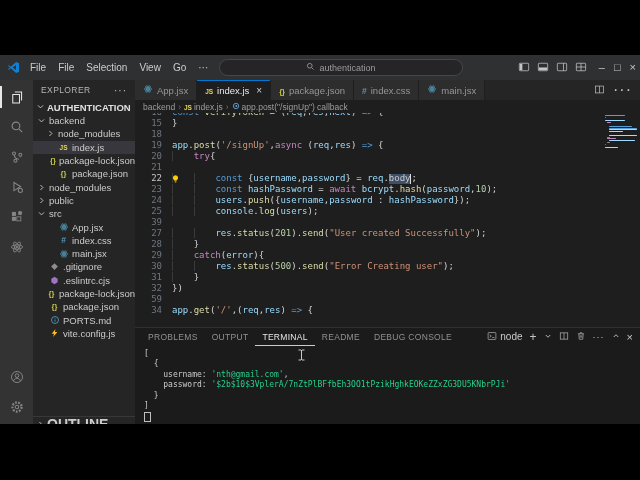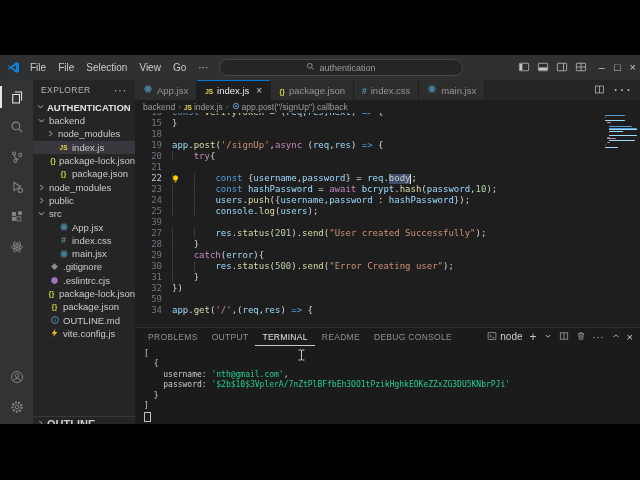--- a/index.html
+++ b/index.html
@@ -39,21 +39,21 @@
   .sb-header .more{margin-left:auto;color:#c5c5c5;font-size:10px;letter-spacing:1px;}
   .sb-root{height:14px;display:flex;align-items:center;gap:2px;font-size:9.5px;font-weight:bold;
            padding-left:3px;color:#e0e0e0;}
   .tree{font-size:9.5px;}
   .tree-row{height:13.3px;display:flex;align-items:center;gap:3px;white-space:nowrap;cursor:default;}
   .tree-row.selected{background:#37373d;}
   .tree-row .chev{display:flex;width:10px;justify-content:center;color:#cccccc;}
   .tree-row .ficon{display:flex;width:11px;justify-content:center;align-items:center;}
   .sb-bottom{position:absolute;left:0;right:0;bottom:-6px;}
   .sb-section{height:13px;border-top:1px solid #383839;display:flex;align-items:center;gap:2px;
-              font-size:11px;font-weight:bold;color:#cccccc;padding-left:3px;}
+              font-size:14px;font-weight:bold;color:#cccccc;padding-left:3px;}
 
   
   .editor-col{flex:1;display:flex;flex-direction:column;min-width:0;}
   .tabbar{flex:0 0 20px;background:#252526;display:flex;position:relative;}
   .tab{display:flex;align-items:center;gap:4px;padding:0 8px;font-size:9.5px;color:#969696;
        background:#2d2d2d;border-right:1px solid #1f1f1f;position:relative;cursor:default;}
   .tab.active{background:#1e1e1e;color:#e8e8e8;}
   .tab.active::before{content:"";position:absolute;top:0;left:0;right:0;height:1px;background:#0078d4;}
   .tab .close{margin-left:3px;font-size:10px;color:#cccccc;}
   .tabbar-right{margin-left:auto;display:flex;align-items:center;gap:8px;padding-right:8px;color:#c5c5c5;}
@@ -344,21 +344,21 @@
             <span>package.json</span>
           </div>
           <div class="tree-row" style="padding-left: 3px;">
             <span class="chev"></span>
             <span class="ficon">
               <svg width="10" height="10" viewBox="0 0 16 16" fill="none" stroke="#519aba" stroke-width="1.4">
                 <circle cx="8" cy="8" r="5.6"></circle>
                 <path d="M8 7.2v3.6M8 4.6v1.2"></path>
               </svg>
             </span>
-            <span>OUTLINE.md</span>
+            <span>PORTS.md</span>
           </div>
           <div class="tree-row" style="padding-left: 3px;">
             <span class="chev"></span>
             <span class="ficon">
               <svg width="9" height="10" viewBox="0 0 16 16" fill="#ffc21d">
                 <path d="M9.8 1 3 9.2h4.1L5.6 15 13 6.4H8.6z"></path>
               </svg>
             </span>
             <span>vite.config.js</span>
           </div>

